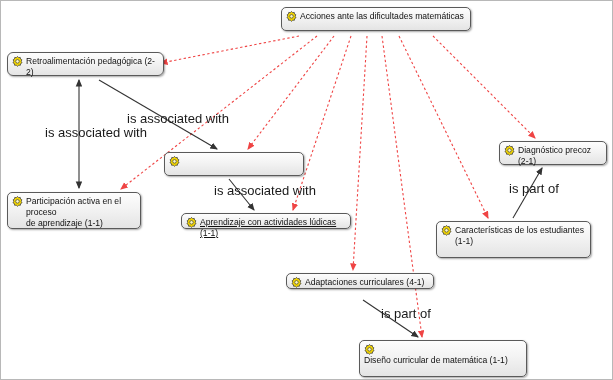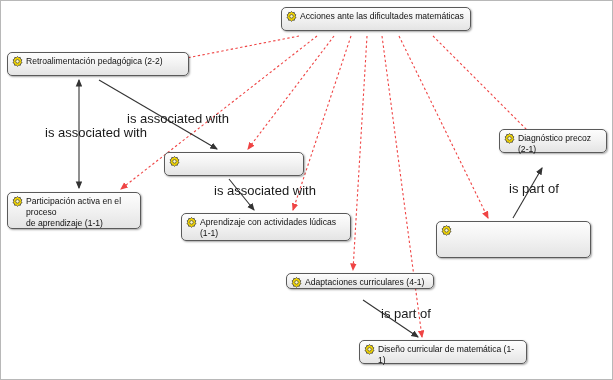--- a/index.html
+++ b/index.html
@@ -96,21 +96,21 @@
   </svg>
 
   <div class="node" style="left:280px;top:6px;width:190px;height:24px;">
     <svg class="ico" viewBox="0 0 16 16">
       <path d="M8 0.6 L9.6 2.4 L12 2 L12.3 4.4 L14.4 5.5 L13.3 7.7 L14.6 9.8 L12.5 11.1 L12.2 13.5 L9.8 13.3 L8 15 L6.2 13.3 L3.8 13.5 L3.5 11.1 L1.4 9.8 L2.7 7.7 L1.6 5.5 L3.7 4.4 L4 2 L6.4 2.4 Z" fill="#f5d800" stroke="#3a3a3a" stroke-width="1.1" stroke-linejoin="round"></path>
       <circle cx="8" cy="7.8" r="2.6" fill="#fffbc0" stroke="#3a3a3a" stroke-width="1"></circle>
     </svg>
     <span class="lbl">Acciones ante las dificultades matemáticas</span>
   </div>
 
-  <div class="node" style="left:6px;top:51px;width:182px;height:24px;">
+  <div class="node" style="left:6px;top:51px;width:157px;height:24px;border-radius:6px;">
     <svg class="ico" viewBox="0 0 16 16">
       <path d="M8 0.6 L9.6 2.4 L12 2 L12.3 4.4 L14.4 5.5 L13.3 7.7 L14.6 9.8 L12.5 11.1 L12.2 13.5 L9.8 13.3 L8 15 L6.2 13.3 L3.8 13.5 L3.5 11.1 L1.4 9.8 L2.7 7.7 L1.6 5.5 L3.7 4.4 L4 2 L6.4 2.4 Z" fill="#f5d800" stroke="#3a3a3a" stroke-width="1.1" stroke-linejoin="round"></path>
       <circle cx="8" cy="7.8" r="2.6" fill="#fffbc0" stroke="#3a3a3a" stroke-width="1"></circle>
     </svg>
     <span class="lbl">Retroalimentación pedagógica (2-2)</span>
   </div>
 
   <div class="node" style="left:6px;top:191px;width:134px;height:37px;">
     <svg class="ico" viewBox="0 0 16 16">
       <path d="M8 0.6 L9.6 2.4 L12 2 L12.3 4.4 L14.4 5.5 L13.3 7.7 L14.6 9.8 L12.5 11.1 L12.2 13.5 L9.8 13.3 L8 15 L6.2 13.3 L3.8 13.5 L3.5 11.1 L1.4 9.8 L2.7 7.7 L1.6 5.5 L3.7 4.4 L4 2 L6.4 2.4 Z" fill="#f5d800" stroke="#3a3a3a" stroke-width="1.1" stroke-linejoin="round"></path>
@@ -120,57 +120,59 @@
 de aprendizaje (1-1)</span>
   </div>
 
   <div class="node" style="left:163px;top:151px;width:140px;height:24px;">
     <svg class="ico" viewBox="0 0 16 16">
       <path d="M8 0.6 L9.6 2.4 L12 2 L12.3 4.4 L14.4 5.5 L13.3 7.7 L14.6 9.8 L12.5 11.1 L12.2 13.5 L9.8 13.3 L8 15 L6.2 13.3 L3.8 13.5 L3.5 11.1 L1.4 9.8 L2.7 7.7 L1.6 5.5 L3.7 4.4 L4 2 L6.4 2.4 Z" fill="#f5d800" stroke="#3a3a3a" stroke-width="1.1" stroke-linejoin="round"></path>
       <circle cx="8" cy="7.8" r="2.6" fill="#fffbc0" stroke="#3a3a3a" stroke-width="1"></circle>
     </svg>
   </div>
 
-  <div class="node" style="left:180px;top:212px;width:170px;height:28px;">
+  <div class="node" style="left:180px;top:212px;width:170px;height:16px;text-decoration:underline;">
     <svg class="ico" viewBox="0 0 16 16">
       <path d="M8 0.6 L9.6 2.4 L12 2 L12.3 4.4 L14.4 5.5 L13.3 7.7 L14.6 9.8 L12.5 11.1 L12.2 13.5 L9.8 13.3 L8 15 L6.2 13.3 L3.8 13.5 L3.5 11.1 L1.4 9.8 L2.7 7.7 L1.6 5.5 L3.7 4.4 L4 2 L6.4 2.4 Z" fill="#f5d800" stroke="#3a3a3a" stroke-width="1.1" stroke-linejoin="round"></path>
       <circle cx="8" cy="7.8" r="2.6" fill="#fffbc0" stroke="#3a3a3a" stroke-width="1"></circle>
     </svg>
     <span class="lbl">Aprendizaje con actividades lúdicas (1-1)</span>
   </div>
 
   <div class="node" style="left:285px;top:272px;width:148px;height:16px;">
     <svg class="ico" viewBox="0 0 16 16">
       <path d="M8 0.6 L9.6 2.4 L12 2 L12.3 4.4 L14.4 5.5 L13.3 7.7 L14.6 9.8 L12.5 11.1 L12.2 13.5 L9.8 13.3 L8 15 L6.2 13.3 L3.8 13.5 L3.5 11.1 L1.4 9.8 L2.7 7.7 L1.6 5.5 L3.7 4.4 L4 2 L6.4 2.4 Z" fill="#f5d800" stroke="#3a3a3a" stroke-width="1.1" stroke-linejoin="round"></path>
       <circle cx="8" cy="7.8" r="2.6" fill="#fffbc0" stroke="#3a3a3a" stroke-width="1"></circle>
     </svg>
     <span class="lbl">Adaptaciones curriculares (4-1)</span>
   </div>
 
-  <div class="node" style="left:358px;top:339px;width:168px;height:24px;">
+  <div class="node" style="left:358px;top:339px;width:168px;height:37px;flex-direction:column;">
     <svg class="ico" viewBox="0 0 16 16">
       <path d="M8 0.6 L9.6 2.4 L12 2 L12.3 4.4 L14.4 5.5 L13.3 7.7 L14.6 9.8 L12.5 11.1 L12.2 13.5 L9.8 13.3 L8 15 L6.2 13.3 L3.8 13.5 L3.5 11.1 L1.4 9.8 L2.7 7.7 L1.6 5.5 L3.7 4.4 L4 2 L6.4 2.4 Z" fill="#f5d800" stroke="#3a3a3a" stroke-width="1.1" stroke-linejoin="round"></path>
       <circle cx="8" cy="7.8" r="2.6" fill="#fffbc0" stroke="#3a3a3a" stroke-width="1"></circle>
     </svg>
     <span class="lbl">Diseño curricular de matemática (1-1)</span>
   </div>
 
-  <div class="node" style="left:498px;top:128px;width:108px;height:24px;">
+  <div class="node" style="left:498px;top:140px;width:108px;height:24px;">
     <svg class="ico" viewBox="0 0 16 16">
       <path d="M8 0.6 L9.6 2.4 L12 2 L12.3 4.4 L14.4 5.5 L13.3 7.7 L14.6 9.8 L12.5 11.1 L12.2 13.5 L9.8 13.3 L8 15 L6.2 13.3 L3.8 13.5 L3.5 11.1 L1.4 9.8 L2.7 7.7 L1.6 5.5 L3.7 4.4 L4 2 L6.4 2.4 Z" fill="#f5d800" stroke="#3a3a3a" stroke-width="1.1" stroke-linejoin="round"></path>
       <circle cx="8" cy="7.8" r="2.6" fill="#fffbc0" stroke="#3a3a3a" stroke-width="1"></circle>
     </svg>
     <span class="lbl">Diagnóstico precoz (2-1)</span>
   </div>
 
   <div class="node" style="left:435px;top:220px;width:155px;height:37px;">
     <svg class="ico" viewBox="0 0 16 16">
       <path d="M8 0.6 L9.6 2.4 L12 2 L12.3 4.4 L14.4 5.5 L13.3 7.7 L14.6 9.8 L12.5 11.1 L12.2 13.5 L9.8 13.3 L8 15 L6.2 13.3 L3.8 13.5 L3.5 11.1 L1.4 9.8 L2.7 7.7 L1.6 5.5 L3.7 4.4 L4 2 L6.4 2.4 Z" fill="#f5d800" stroke="#3a3a3a" stroke-width="1.1" stroke-linejoin="round"></path>
       <circle cx="8" cy="7.8" r="2.6" fill="#fffbc0" stroke="#3a3a3a" stroke-width="1"></circle>
     </svg>
+    <span class="lbl">Características de los estudiantes
+(1-1)</span>
   </div>
 
   <div class="edge-label" style="left:44px;top:124px;">is associated with</div>
   <div class="edge-label" style="left:126px;top:110px;">is associated with</div>
   <div class="edge-label" style="left:213px;top:182px;">is associated with</div>
   <div class="edge-label" style="left:380px;top:305px;">is part of</div>
   <div class="edge-label" style="left:508px;top:180px;">is part of</div>
 
 </div>
 

